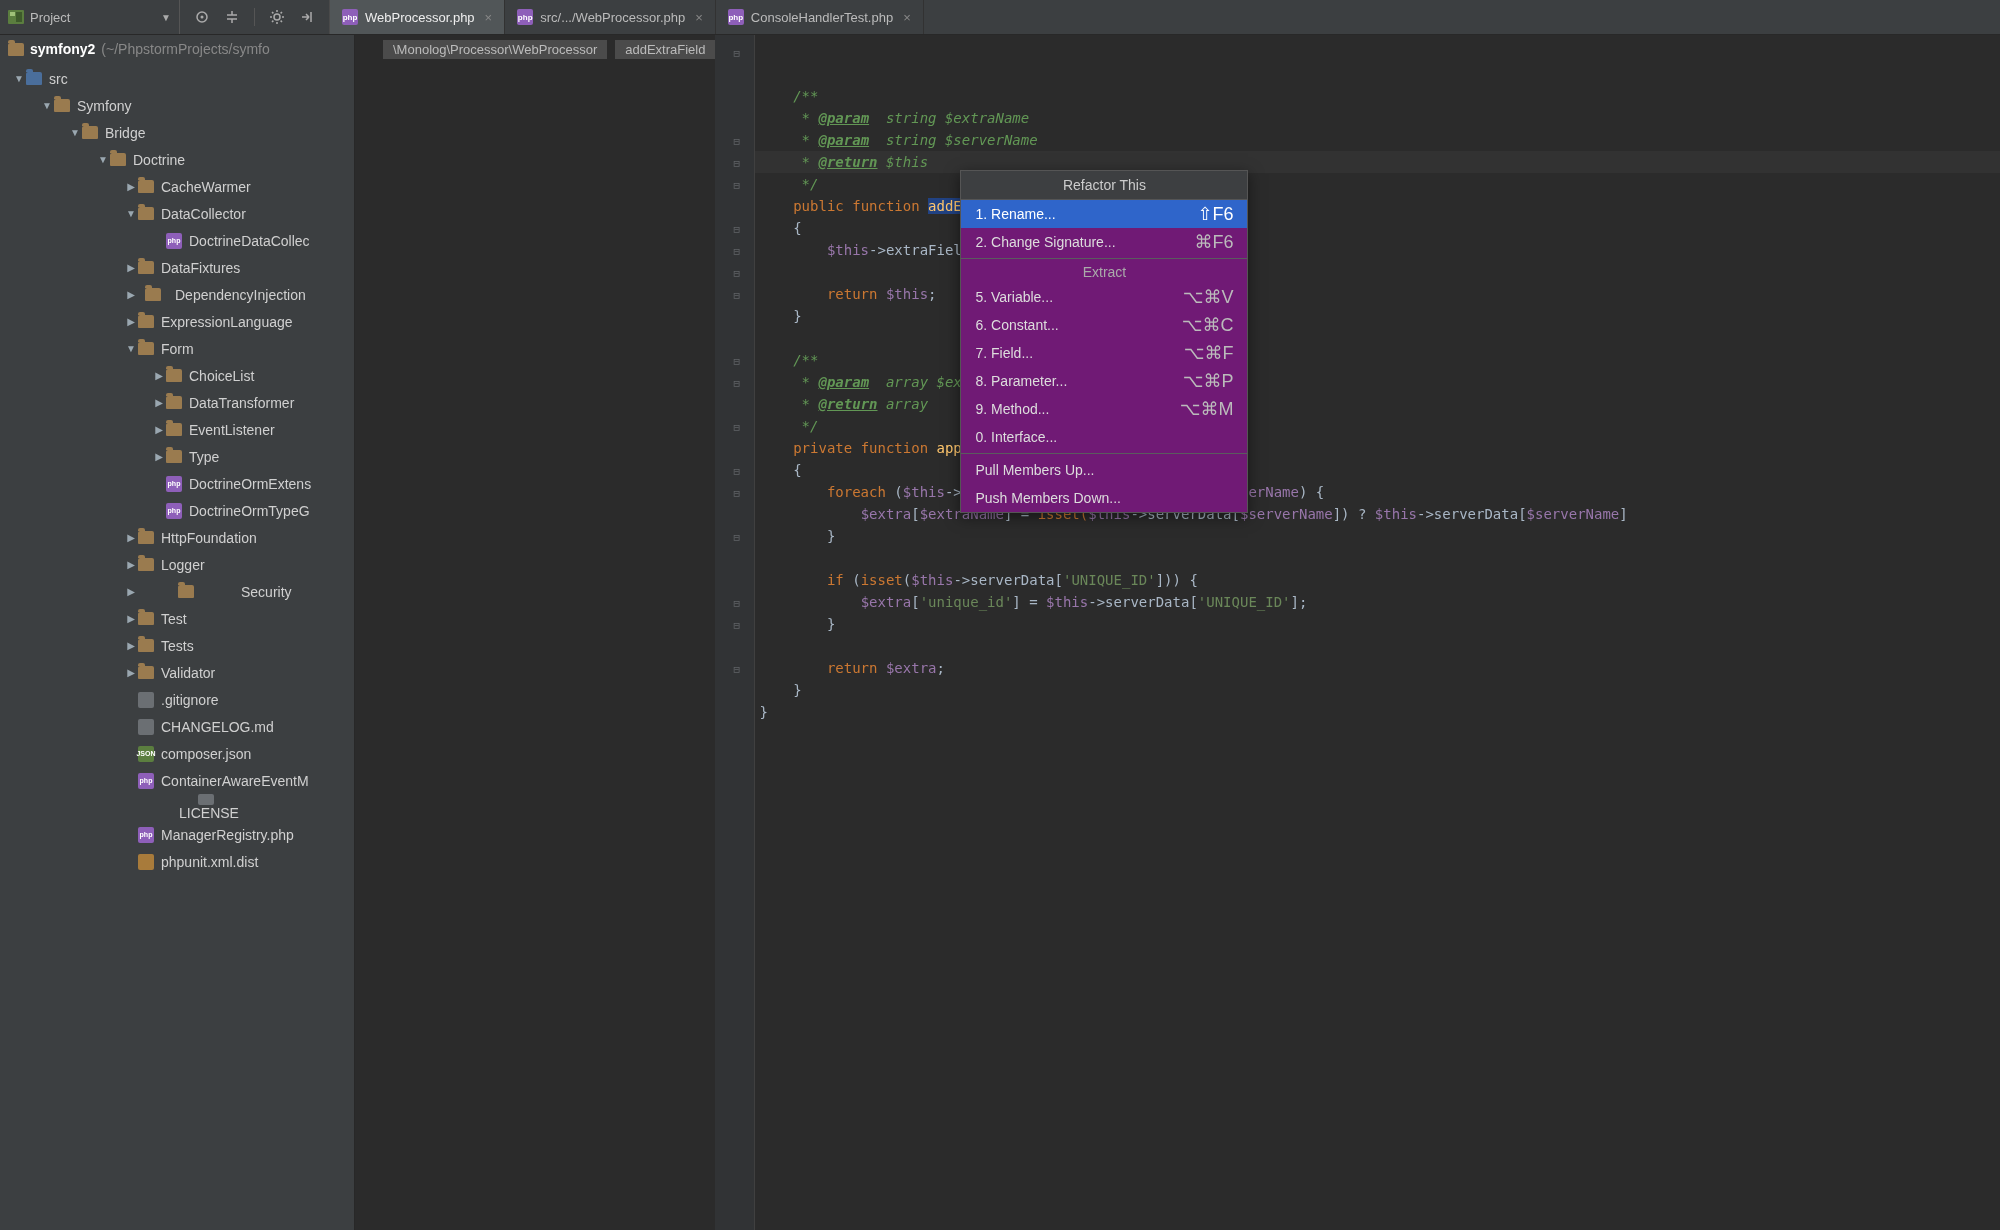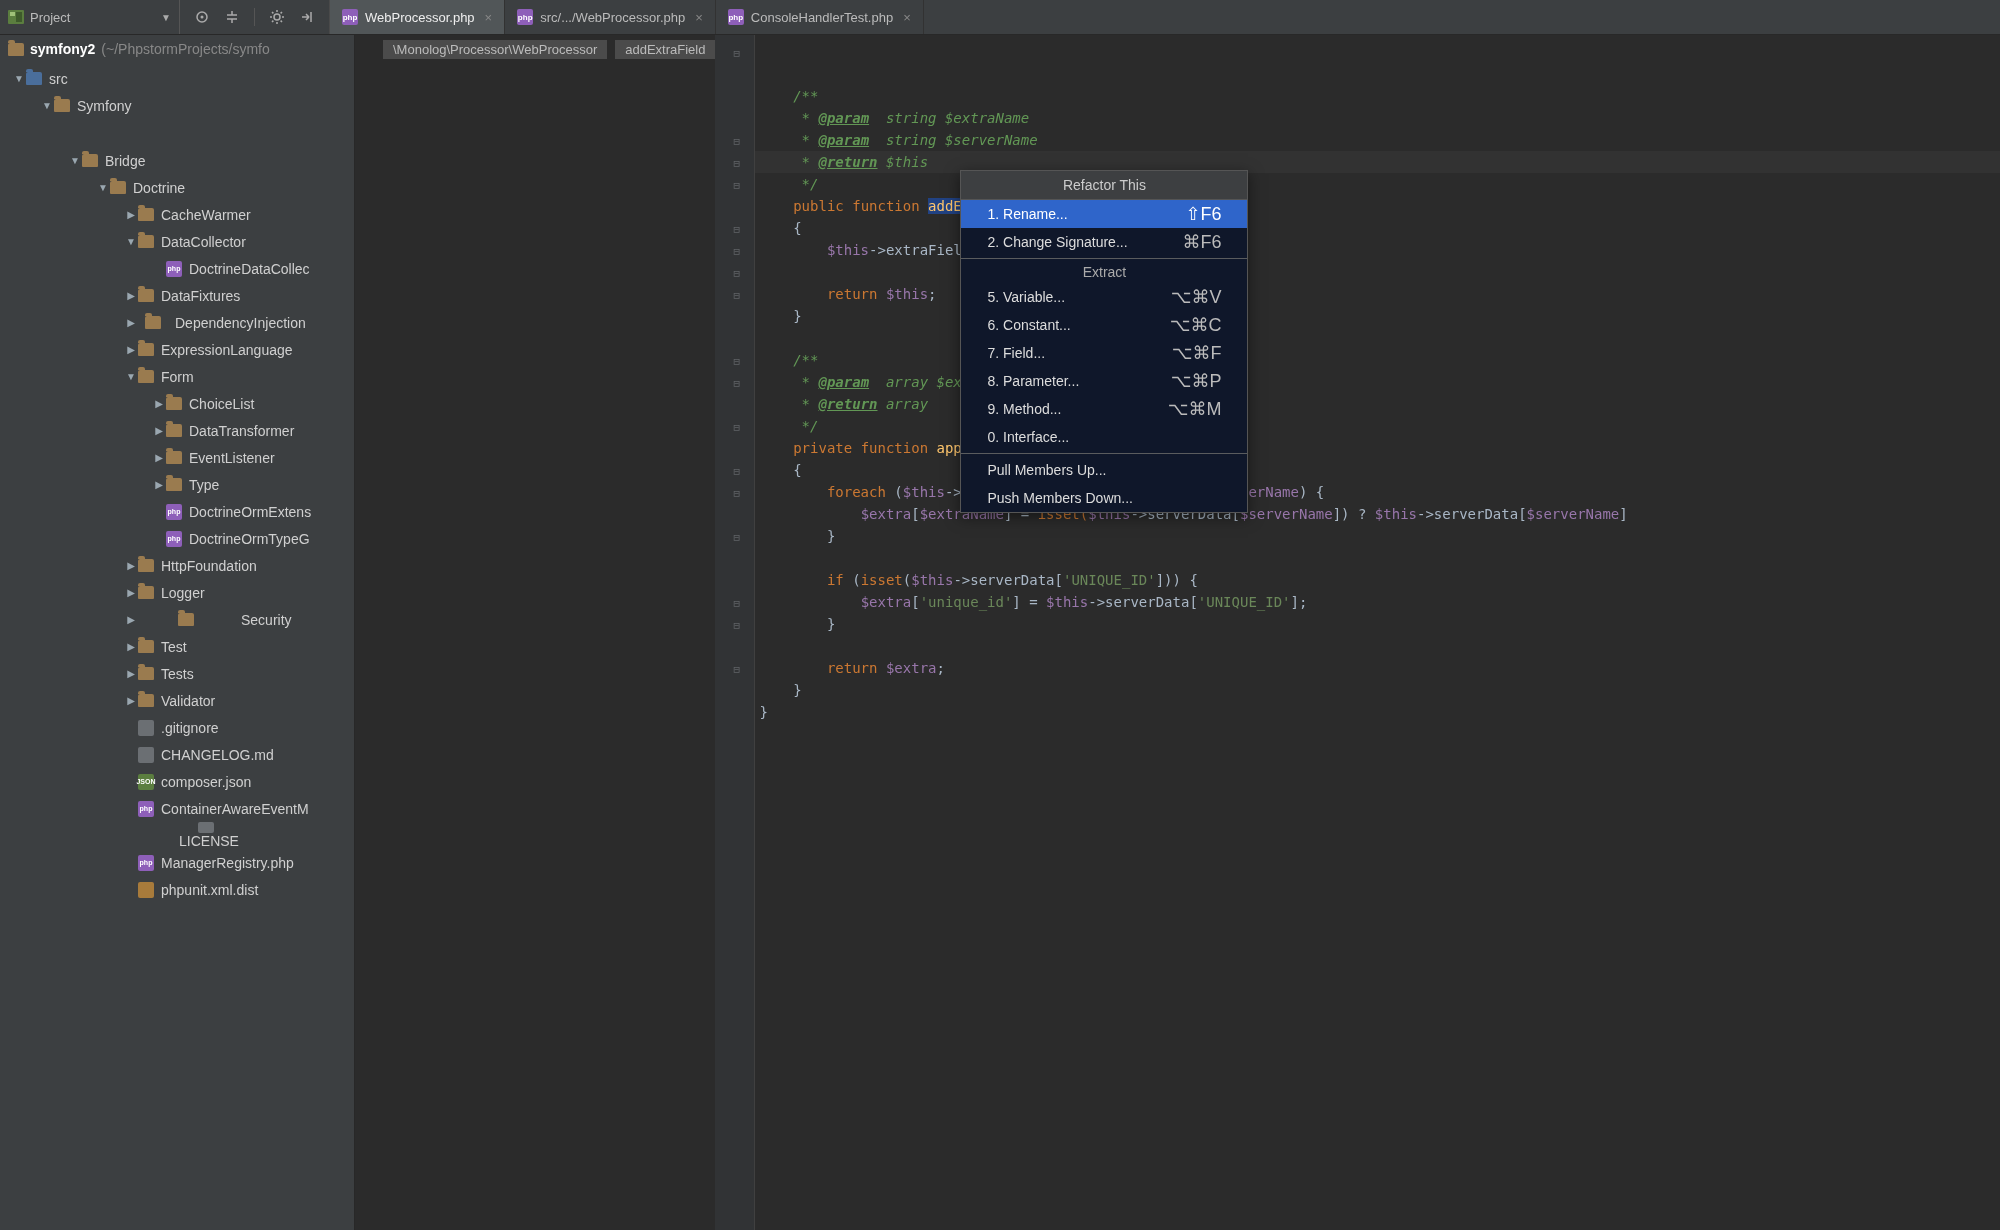--- a/index.html
+++ b/index.html
@@ -57,23 +57,23 @@
 .code { padding: 6px 0 6px 4px; line-height: 22px; white-space: pre; position: relative; flex: 1; }
 .hl-line { background: #323232; position: absolute; left: 0; right: 0; height: 22px; }
 .sel { background: #214283; color: #fff; }
 .c-doc { color: #629755; font-style: italic; }
 .c-tag { color: #629755; font-style: italic; text-decoration: underline; font-weight: bold; }
 .c-kw { color: #cc7832; }
 .c-fn { color: #ffc66d; }
 .c-var { color: #9876aa; }
 .c-str { color: #6a8759; }
 .c-txt { color: #a9b7c6; }
-.menu { position: absolute; background: #0f172a; border: 1px solid #555; box-shadow: 0 4px 14px rgba(0,0,0,.5); font-family: "Lucida Grande", sans-serif; font-size: 14px; color: #ddd; width: 288px; }
+.menu { position: absolute; background: #701a75; border: 1px solid #555; box-shadow: 0 4px 14px rgba(0,0,0,.5); font-family: "Lucida Grande", sans-serif; font-size: 14px; color: #ddd; width: 288px; }
 .menu .title { text-align: center; padding: 6px 0; color: #ccc; border-bottom: 1px solid #555; background: #3d3f41; }
-.menu .item { display: flex; justify-content: space-between; align-items: center; padding: 4px 26px; height: 28px; }
+.menu .item { display: flex; justify-content: space-between; align-items: center; padding: 4px 14px; height: 28px; }
 .menu .item .sc { color: #bbb; font-size: 18px; text-align: right; }
 .menu .item.sel { background: #2f65ca; color: #fff; }
 .menu .item.sel .sc { color: #fff; }
 .menu .sep { height: 1px; background: #5a5c5e; margin: 2px 0; }
 .menu .grouplbl { text-align: center; padding: 3px 0; color: #aaa; }
 .marker { position: absolute; left: 18px; color: #606366; font-size: 11px; }
 svg { display: block; }
 </style>
 </head>
 <body>
@@ -146,21 +146,21 @@
         <div class="node" style="padding-left: 12px;">
           <span class="arrow down"></span>
           <span class="dir-ico src"></span>
           <span class="label">src</span>
         </div>
         <div class="node" style="padding-left: 40px;">
           <span class="arrow down"></span>
           <span class="dir-ico"></span>
           <span class="label">Symfony</span>
         </div>
-        <div class="node" style="padding-left: 68px; margin-top: 28px;">
+        <div class="node" style="padding-left: 68px;">
           <span class="arrow down"></span>
           <span class="dir-ico"></span>
           <span class="label">Bridge</span>
         </div>
         <div class="node" style="padding-left: 96px;">
           <span class="arrow down"></span>
           <span class="dir-ico"></span>
           <span class="label">Doctrine</span>
         </div>
         <div class="node" style="padding-left: 124px;">

